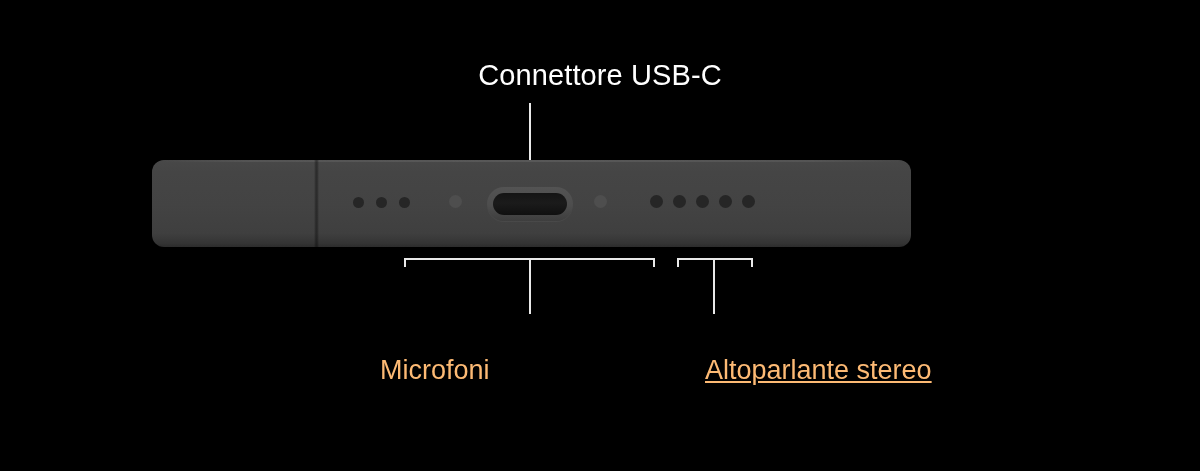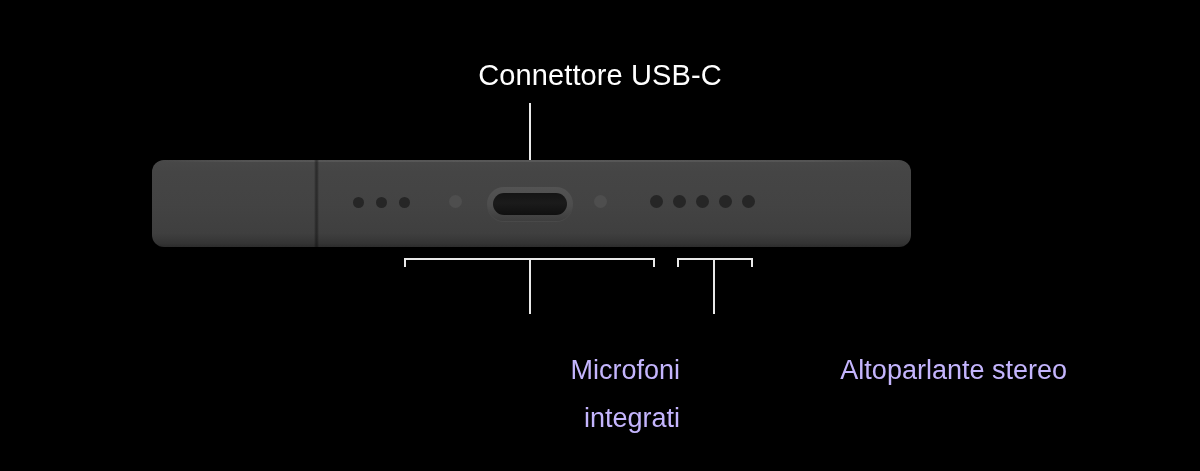--- a/index.html
+++ b/index.html
@@ -167,36 +167,37 @@
   #stem-speaker {
     left: 713px;
     top: 260px;
     height: 54px;
   }
 
   
   .bottom-label {
     position: absolute;
     top: 346px;
-    color: #c4b5fd;
+    color: #fdba74;
     font-size: 27px;
     line-height: 48px;
-    text-align: right;
+    text-align: left;
   }
   .bottom-label .line {
     display: block;
     white-space: nowrap;
   }
   #label-microphones {
     left: 380px;
     width: 300px;
   }
   #label-speaker {
-    left: 727px;
+    left: 705px;
     width: 340px;
+    text-decoration: underline;
   }
 </style>
 </head>
 <body>
 
 <div id="stage">
 
   <div class="callout-title" id="title-usbc">Connettore USB-C</div>
 
   <div class="leader" id="leader-usbc"></div>
@@ -225,21 +226,20 @@
     <div id="usbc-port">
       <div id="usbc-port-inner"></div>
     </div>
 
   </div>
 
   <div class="bracket" id="bracket-microphones"></div>
   <div class="leader" id="stem-microphones"></div>
   <div class="bottom-label" id="label-microphones">
     <span class="line">Microfoni</span>
-    <span class="line">integrati</span>
   </div>
 
   <div class="bracket" id="bracket-speaker"></div>
   <div class="leader" id="stem-speaker"></div>
   <div class="bottom-label" id="label-speaker">
     <span class="line">Altoparlante stereo</span>
   </div>
 
 </div>
 

